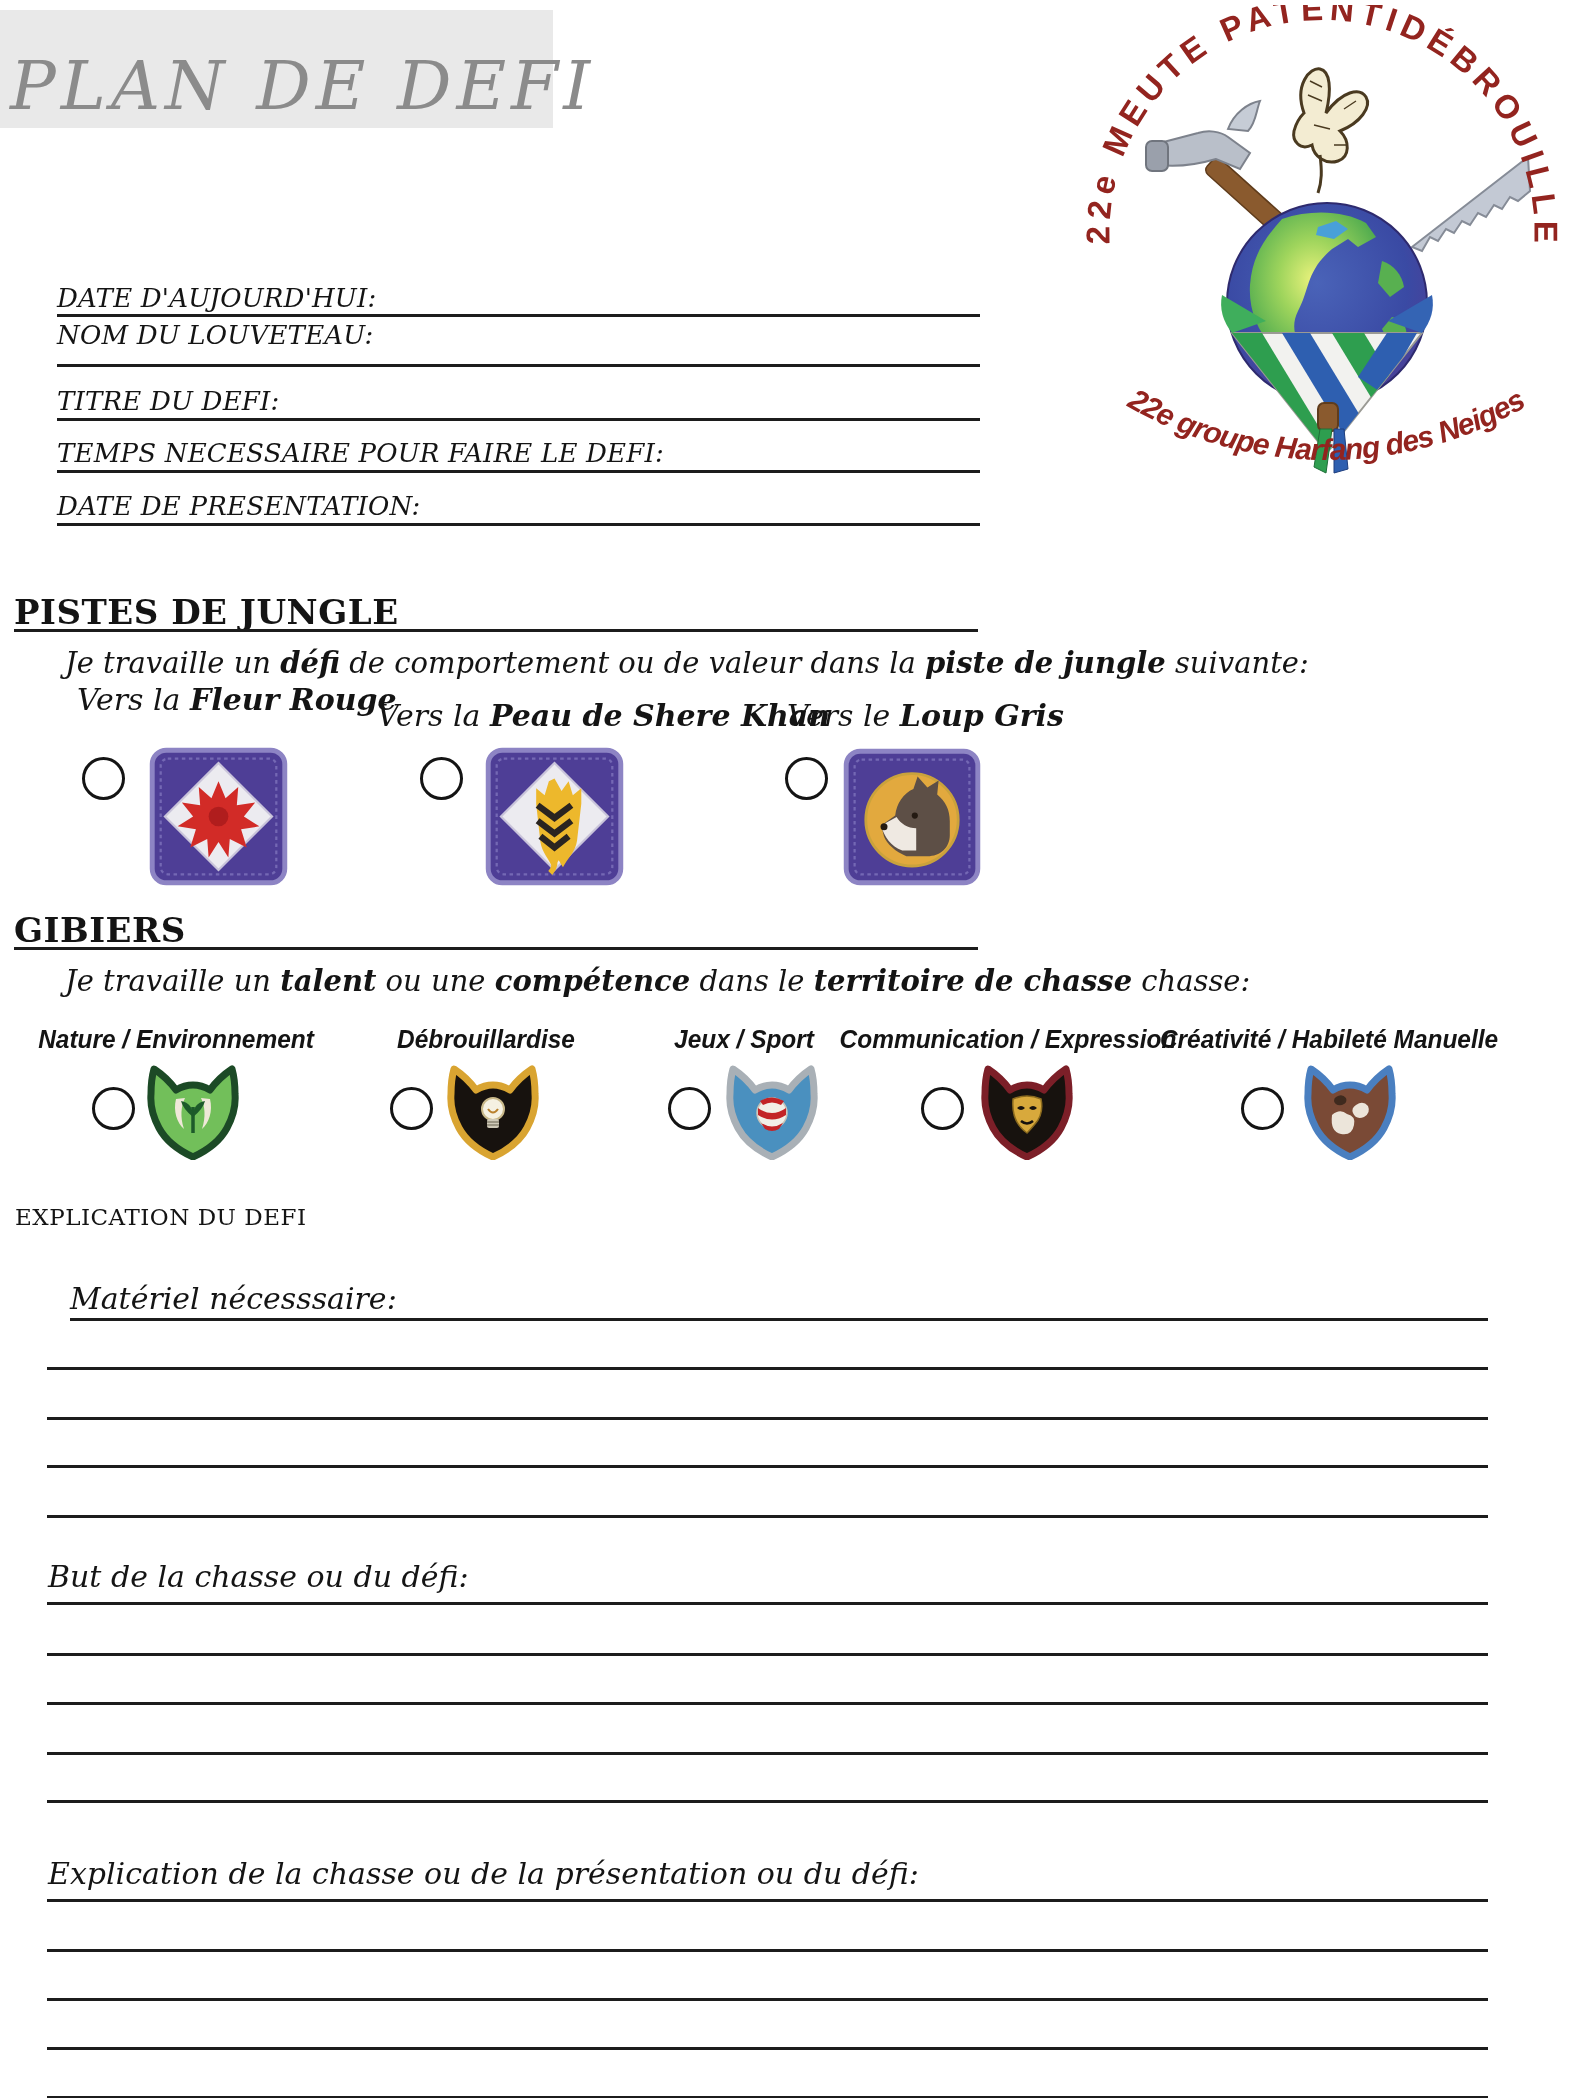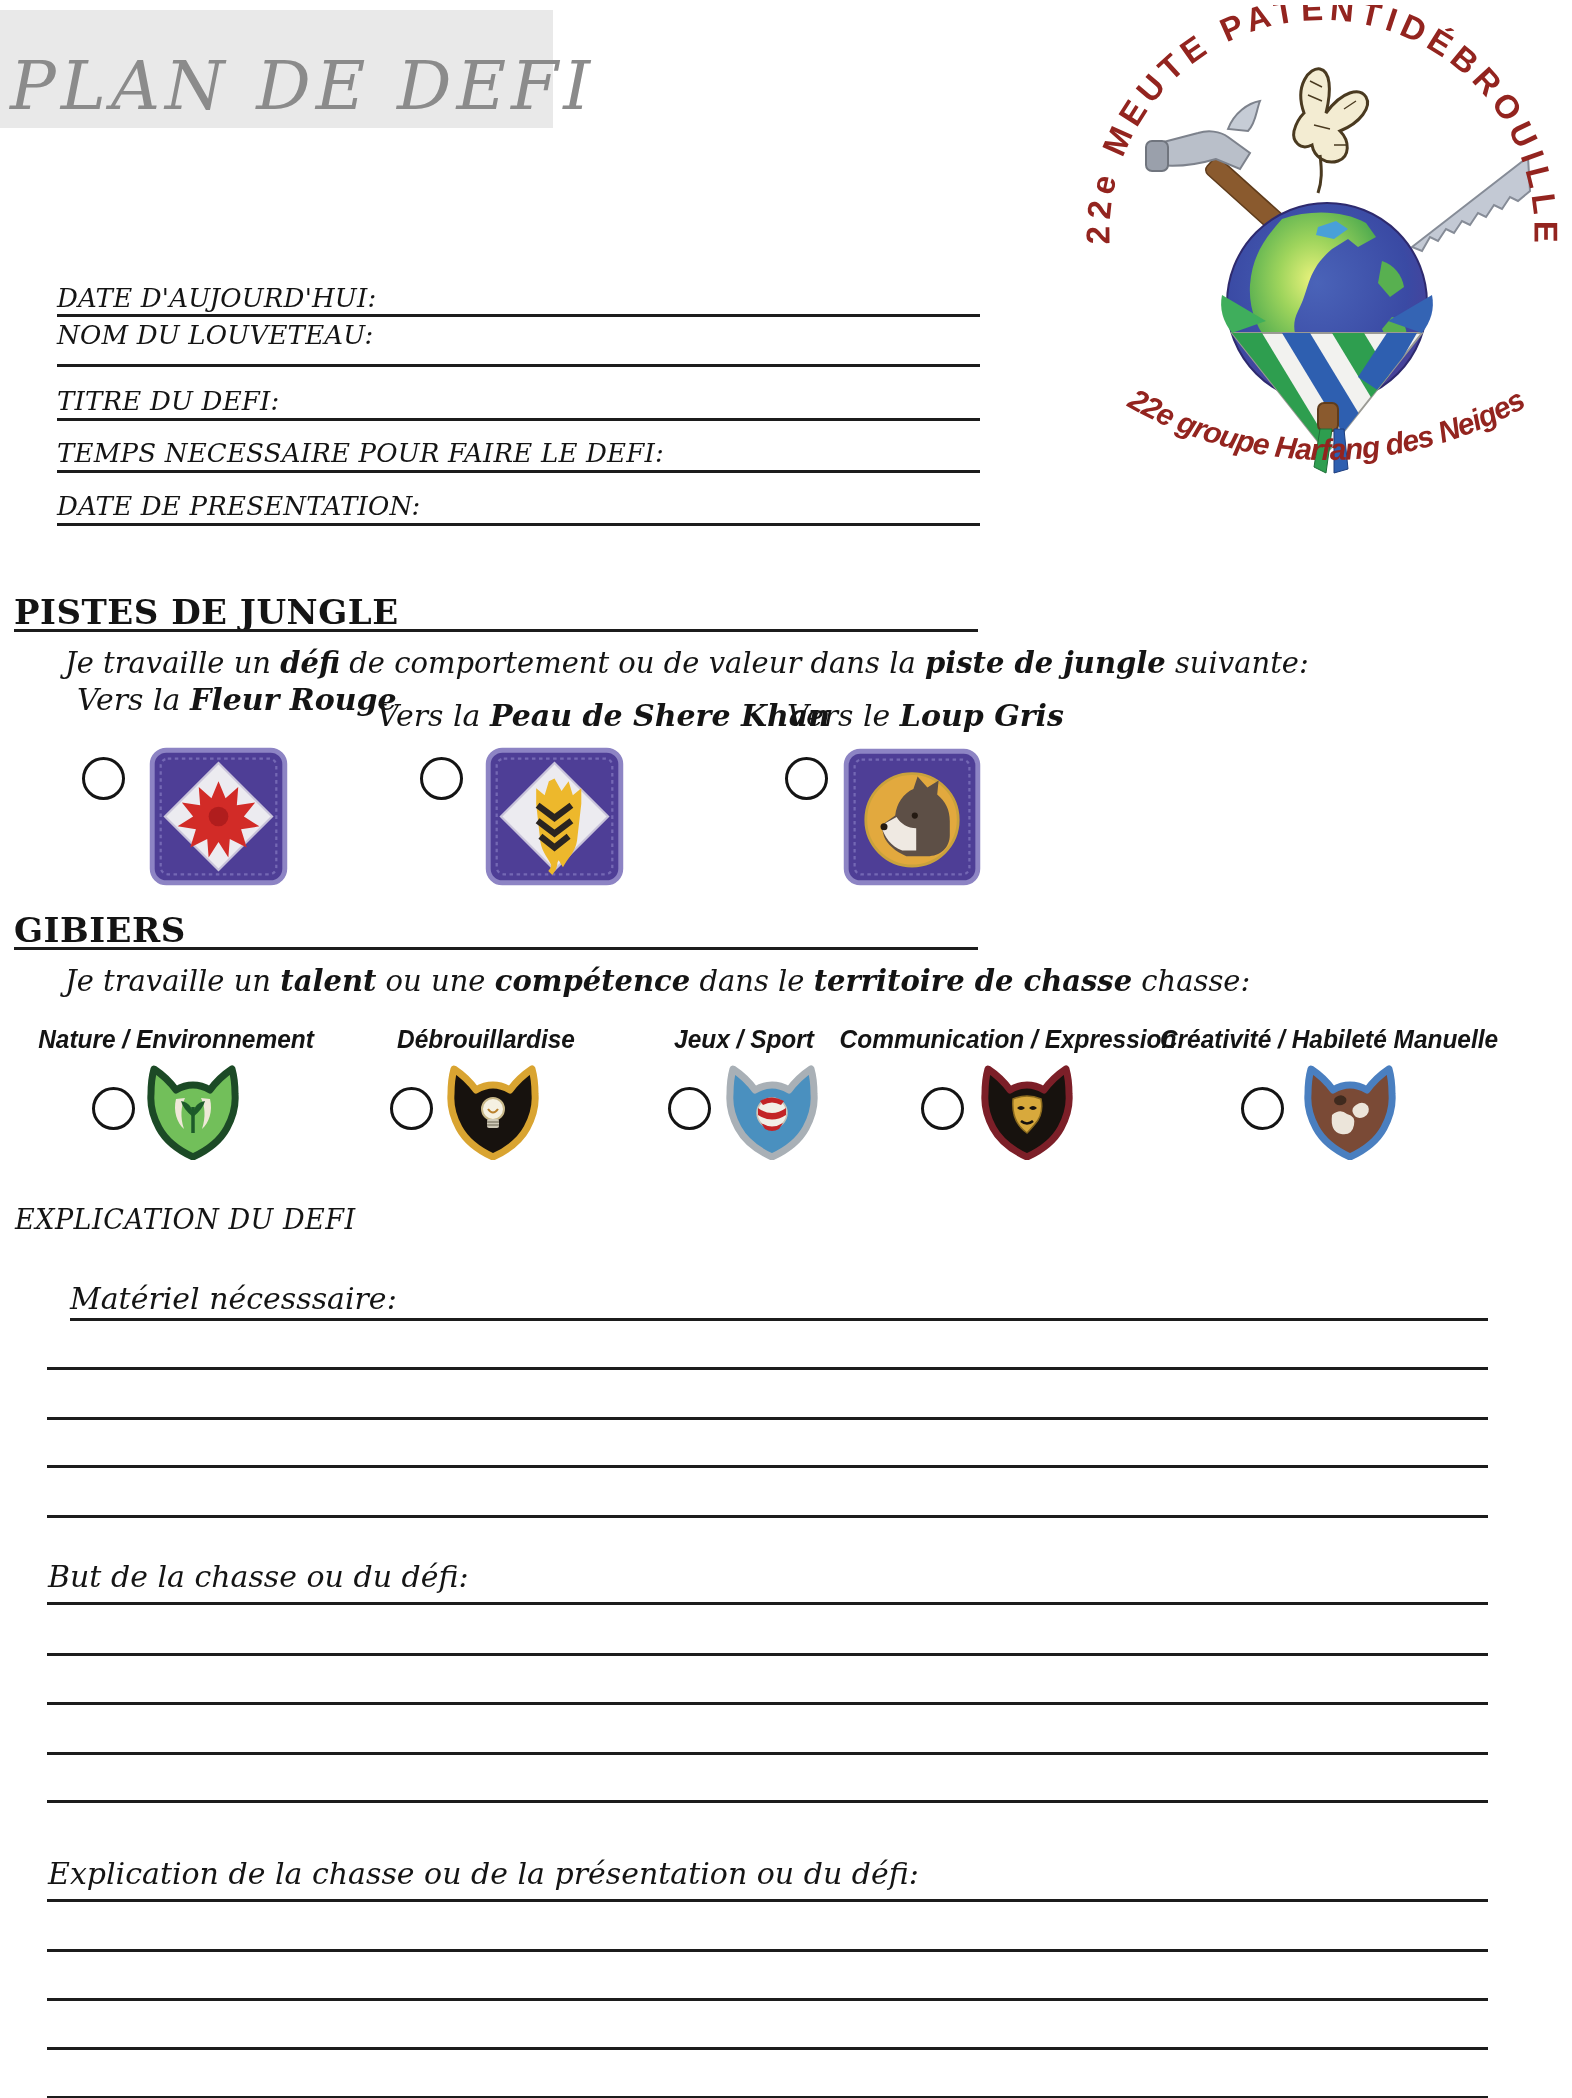--- a/index.html
+++ b/index.html
@@ -15,21 +15,21 @@
   .rule{background:#1c1c1c;height:3px;}
   .sec-head{font-weight:700;font-size:34px;letter-spacing:.5px;white-space:nowrap;}
   .intro{font-style:italic;font-size:29px;white-space:nowrap;}
   .intro b{font-weight:700;}
   .jopt-label{font-style:italic;font-size:30px;white-space:nowrap;}
   .jopt-label b{font-weight:700;}
   .radio{width:43px;height:43px;border:3px solid #141414;border-radius:50%;
          background:#fff;box-sizing:border-box;}
   .gib-label{font-family:"Liberation Sans",sans-serif;font-style:italic;font-weight:700;
              font-size:26px;white-space:nowrap;transform:translateX(-50%) scaleX(.94);}
-  .expl-head{font-style:italic;font-size:27px;letter-spacing:.5px;white-space:nowrap;}
+  .expl-head{font-size:23px;letter-spacing:.5px;white-space:nowrap;}
   .expl-label{font-style:italic;font-size:30px;white-space:nowrap;}
   svg{display:block;}
 </style>
 </head>
 <body>
 
 <div id="page">
 
   <div class="abs graybox" style="left:0;top:10px;width:553px;height:118px;"></div>
   <div class="abs big-title" style="left:10px;top:46px;">PLAN DE DEFI</div>

